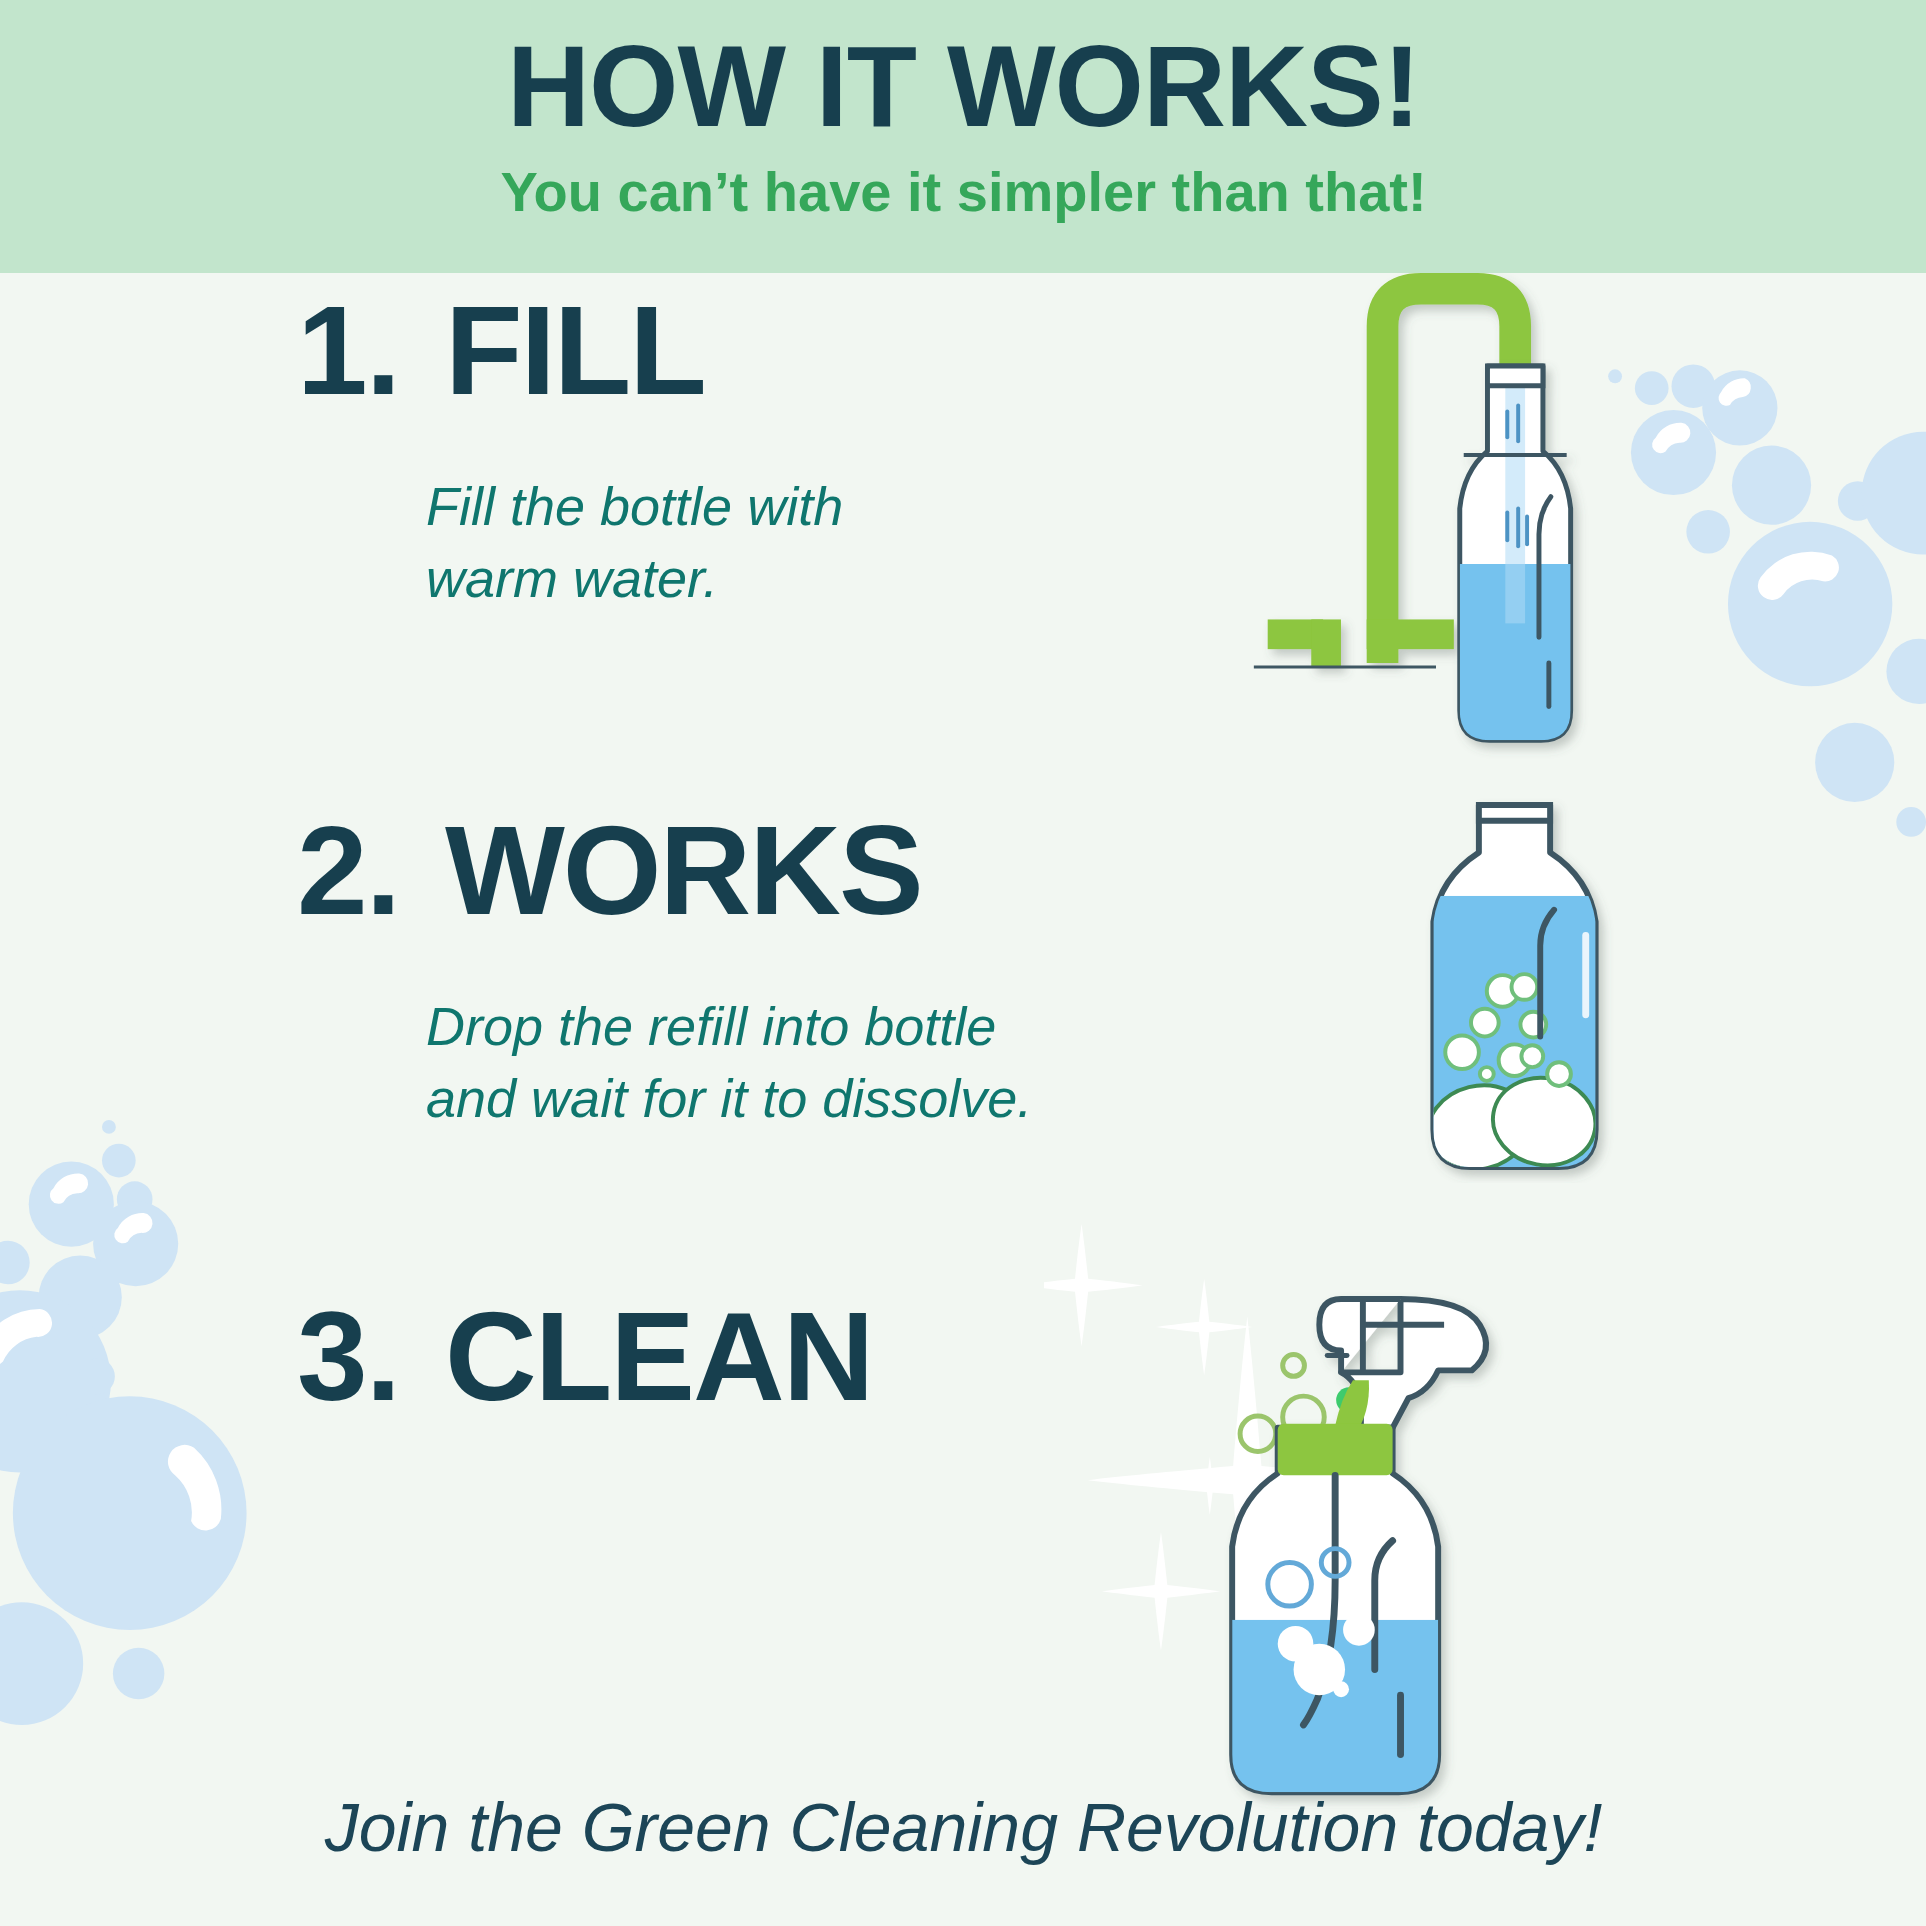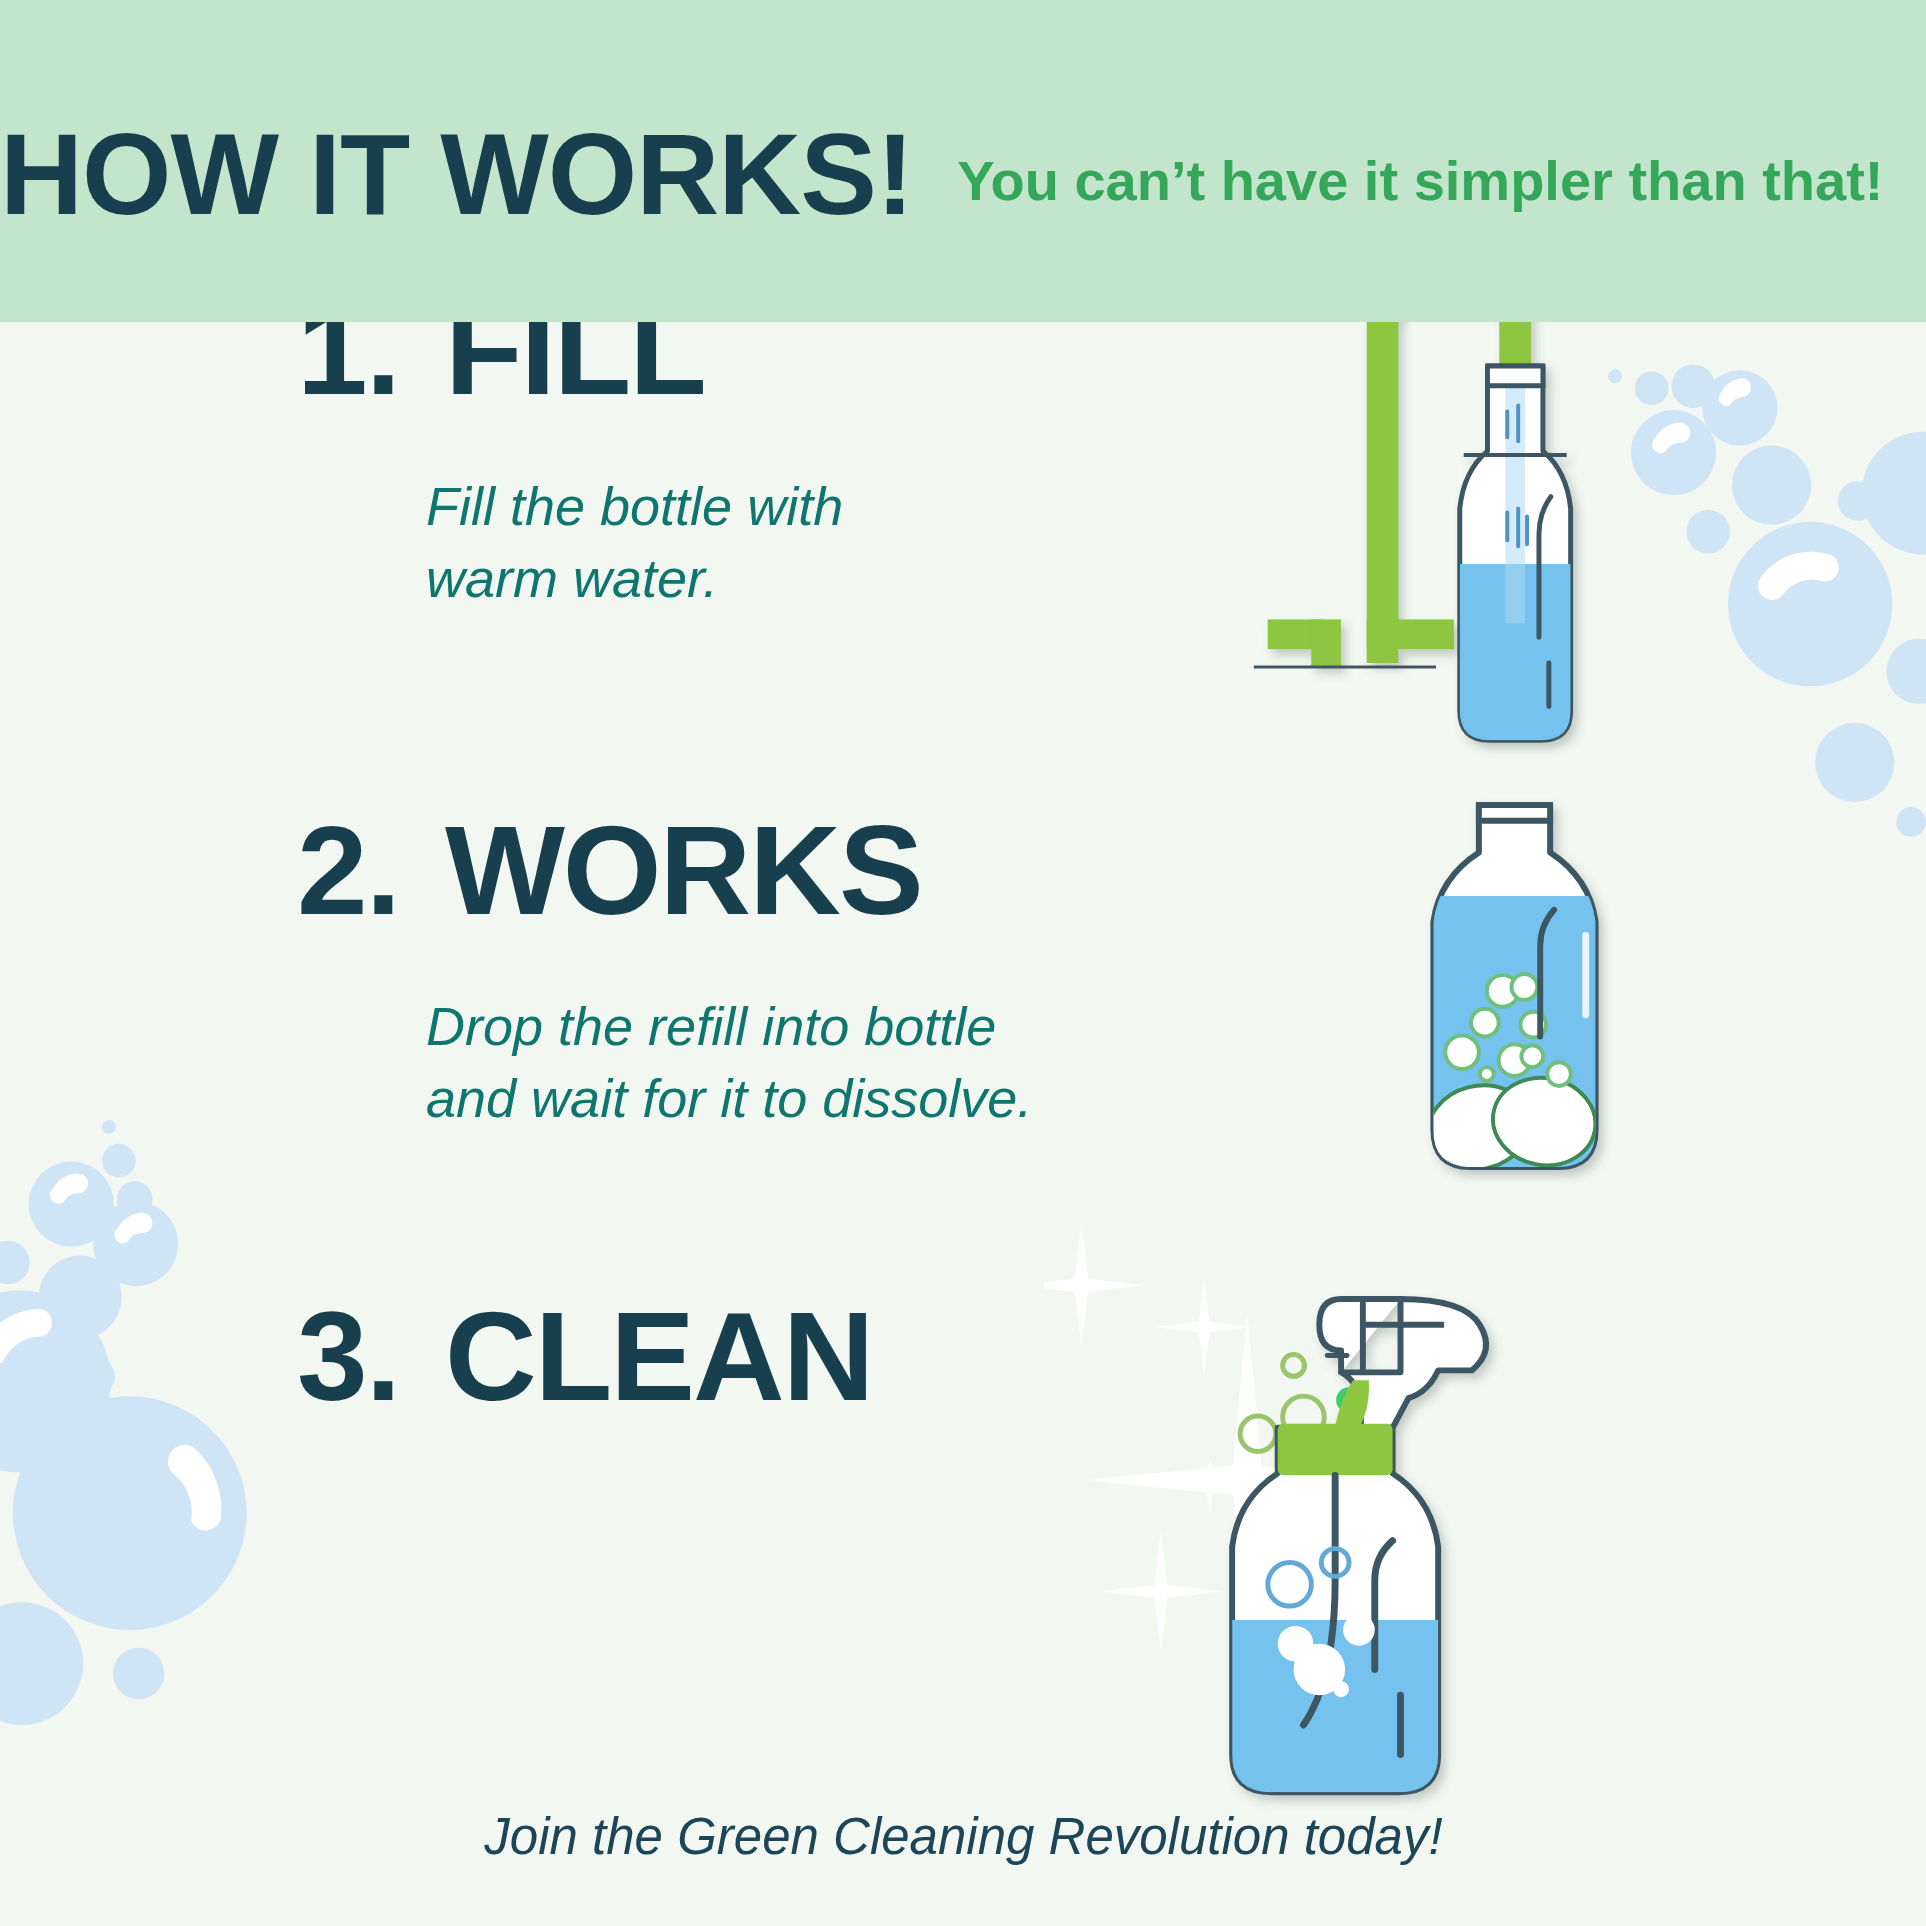--- a/index.html
+++ b/index.html
@@ -33,30 +33,29 @@
     pointer-events: none;
     z-index: 0;
   }
 
   
   #header-band {
     position: absolute;
     left: 0;
     top: 0;
     width: 1927px;
-    height: 322px;
+    height: 273px;
     background: #C2E5CC;
     z-index: 3;
     display: flex;
-    flex-direction: row;
+    flex-direction: column;
     align-items: center;
     justify-content: flex-start;
     box-sizing: border-box;
     padding-top: 26px;
-    gap: 44px;
   }
   #header-title {
     font-size: 115px;
     font-weight: bold;
     color: #173F4E;
     letter-spacing: -1px;
     line-height: 1.05;
     margin: 0;
     text-align: center;
     white-space: nowrap;
@@ -130,21 +129,21 @@
   
   #footer {
     position: absolute;
     left: 0;
     bottom: 61px;
     width: 1927px;
     text-align: center;
     z-index: 4;
   }
   #footer-text {
-    font-size: 51px;
+    font-size: 68px;
     font-style: italic;
     color: #1C4557;
     margin: 0;
   }
 </style>
 </head>
 <body>
 
 <div id="poster">
 

